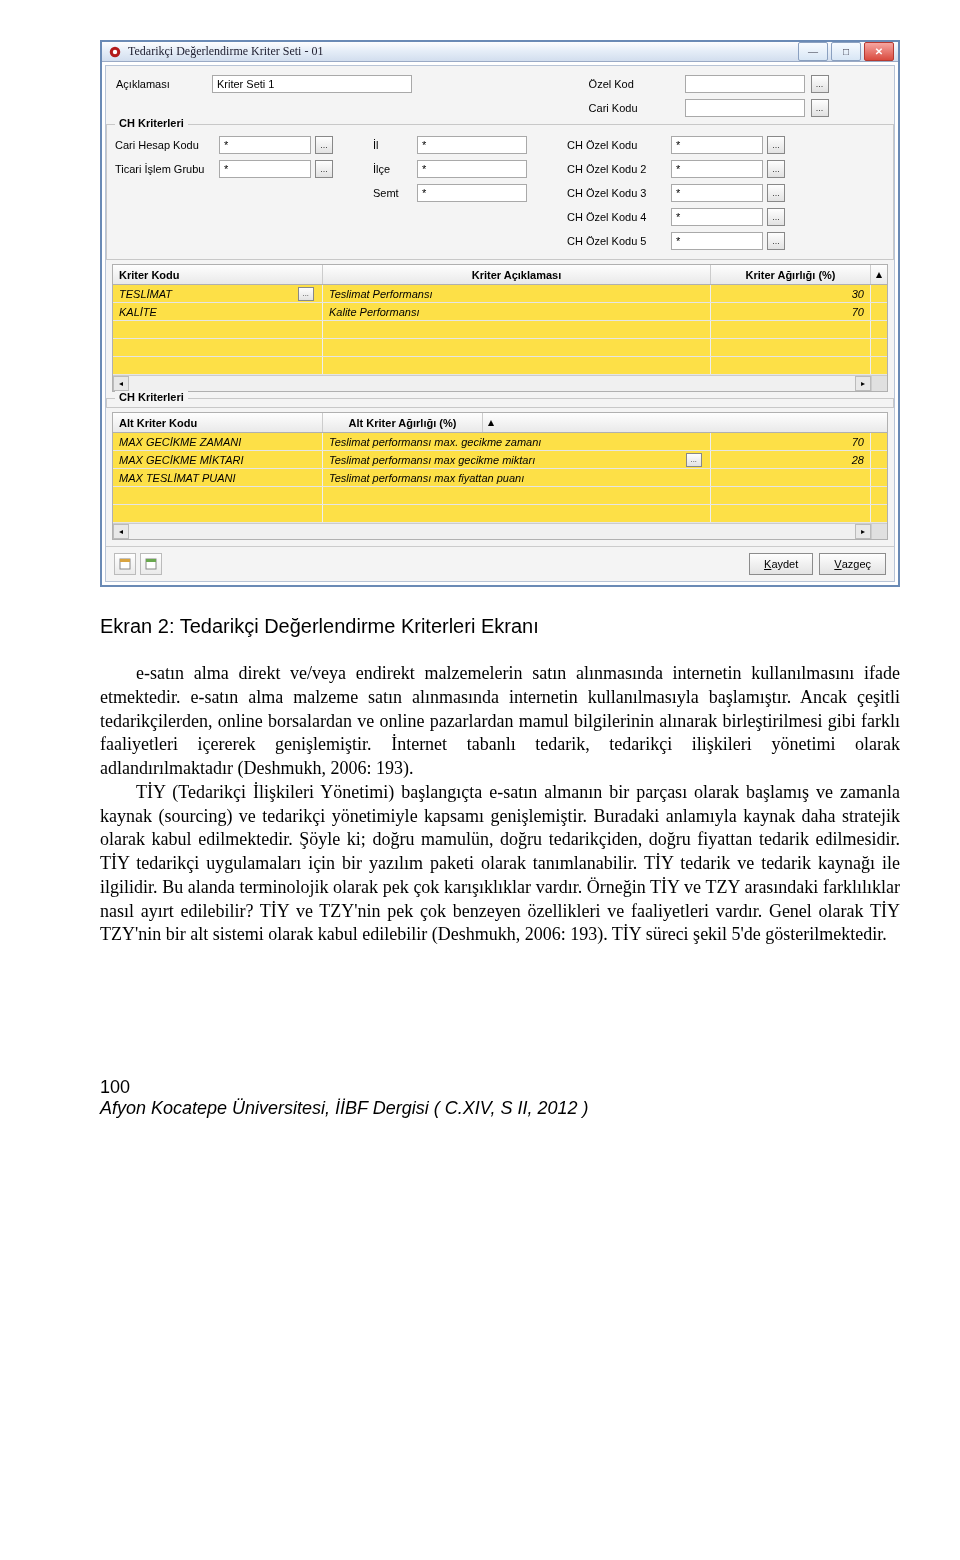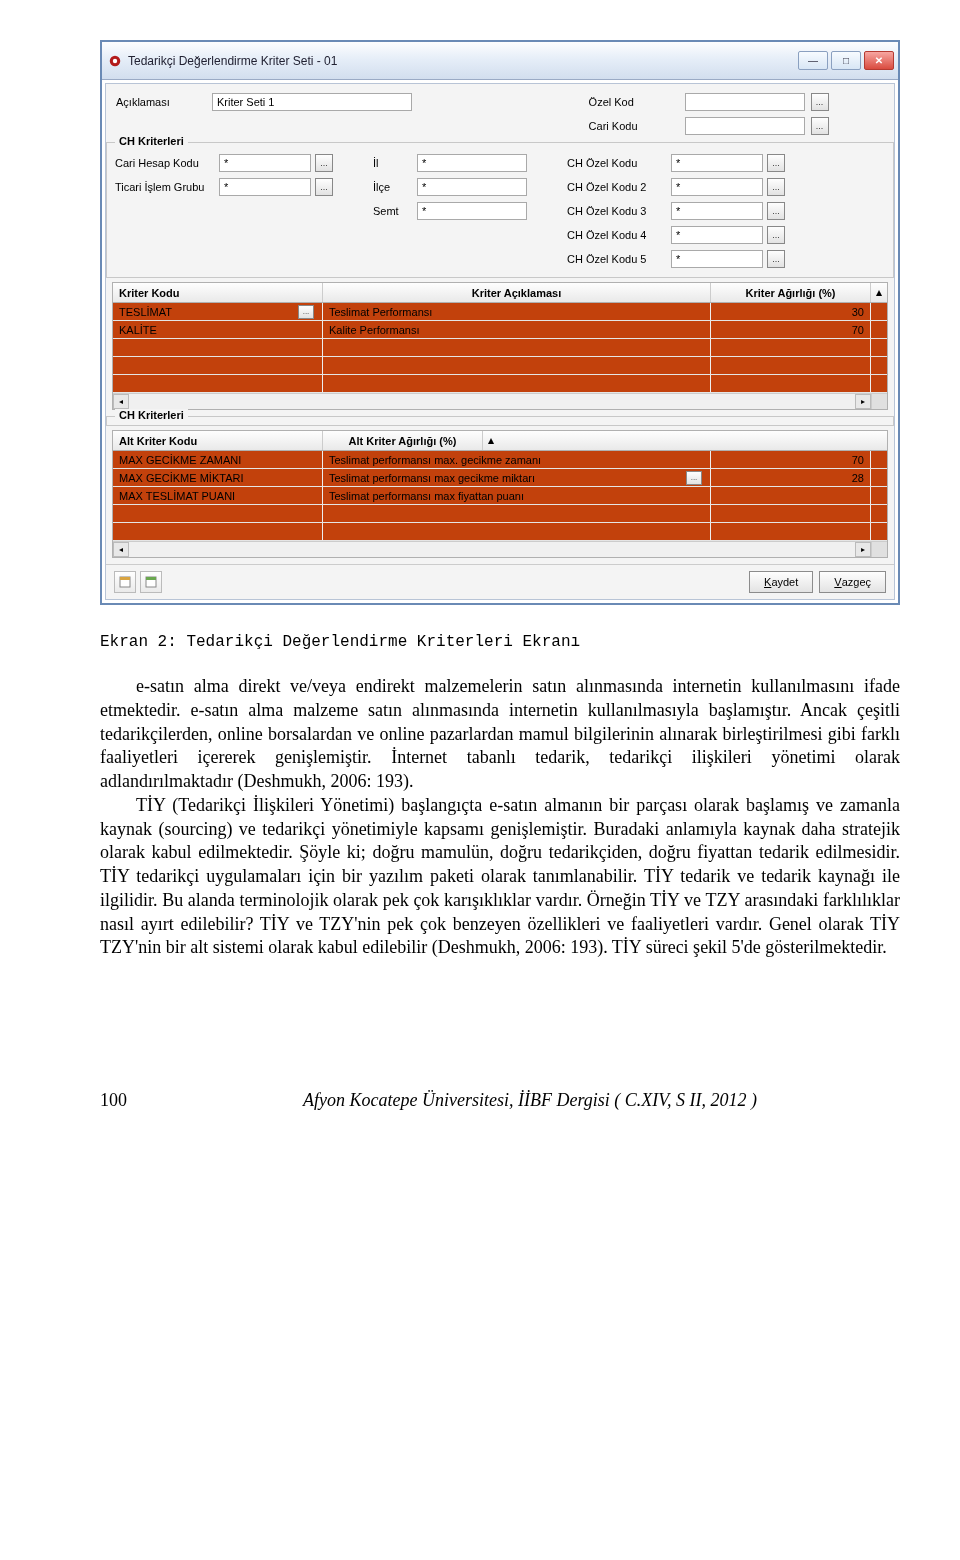--- a/index.html
+++ b/index.html
@@ -13,23 +13,23 @@
   .figure { margin-bottom: 28px; }
   .window {
     border: 2px solid #6a8ab5;
     background: #fff;
     width: 100%;
   }
   .titlebar {
     background: linear-gradient(to bottom, #fdfdfe 0%, #e6eef8 45%, #d2deee 100%);
     display: flex;
     align-items: center;
-    height: 38px;
+    height: 20px;
     border-bottom: 1px solid #9aaac5;
-    font-family: Liberation Sans, sans-serif;
+    font-family: Liberation Serif, serif;
     font-size: 12px;
   }
   .titlebar .app-icon {
     width: 14px; height: 14px;
     margin: 0 6px;
     display: flex; align-items: center; justify-content: center;
   }
   .titlebar .app-icon svg { width: 14px; height: 14px; }
   .titlebar .title-text { flex: 1; color: #223; }
   .win-btns { display: flex; gap: 3px; padding-right: 4px; }
@@ -88,40 +88,40 @@
     font-weight: bold;
   }
   .crit-row { display: flex; gap: 40px; }
   .crit-col { display: flex; flex-direction: column; gap: 4px; }
   .crit-field { display: flex; align-items: center; gap: 4px; height: 20px; }
   .crit-field .lbl2 { width: 100px; }
   .crit-field .input { width: 110px; }
   .crit-field.withbtn .input { width: 92px; }
   .grid {
     border: 1px solid #b0b0b0;
-    background: #c2410c;
+    background: #fde047;
     margin: 2px 6px 6px 6px;
     font-family: Tahoma, Arial, sans-serif;
     font-size: 11px;
   }
   .grid-head {
     display: flex;
     background: linear-gradient(to bottom,#fefefe,#e9e9e9);
     border-bottom: 1px solid #b0b0b0;
     font-weight: bold;
     height: 20px; align-items: center;
   }
   .grid-head > div { border-right: 1px solid #ccc; padding: 0 6px; height: 100%; display: flex; align-items: center; }
   .grid-head > div:last-child { border-right: none; }
   .col-a { width: 210px; }
   .col-b { flex: 1; justify-content: center; }
   .col-c { width: 160px; justify-content: center; }
   .col-sc { width: 16px; justify-content: center; }
   .grid-body .grow { display: flex; height: 18px; border-bottom: 1px solid #e5e5e5; align-items: center; }
-  .grid-body .grow > div { padding: 0 6px; border-right: 1px solid #eee; height: 100%; display: flex; align-items: center; }
+  .grid-body .grow > div { padding: 0 6px; border-right: 1px solid #eee; height: 100%; display: flex; align-items: center; font-style: italic; }
   .grid-body .grow > div:last-child { border-right: none; }
   .grid-body .grow .col-c { justify-content: flex-end; }
   .grid-body .grow.empty > div { color: transparent; }
   .dots-inline { margin-left: auto; margin-right: 2px; }
   .dots-inline .btn-dots { height: 14px; width: 16px; font-size: 8px; }
   .grid-scroll {
     display: flex; height: 16px; border-top: 1px solid #ccc;
     background: #f0f0f0;
   }
   .grid-scroll .arrow { width: 16px; border: 1px solid #bbb; background: #e8e8e8; display: flex; align-items: center; justify-content: center; font-size: 8px; }
@@ -139,37 +139,38 @@
     display: flex; align-items: center; justify-content: center;
   }
   .bottom-bar .spacer { flex: 1; }
   .btn {
     border: 1px solid #8c8c8c; background: linear-gradient(to bottom,#fefefe,#e3e3e3);
     height: 22px; padding: 0 14px; margin-left: 6px;
     display: flex; align-items: center;
   }
   .btn .ul { text-decoration: underline; }
   .caption {
-    font-family: Liberation Mono, monospace;
-    font-size: 16px;
+    font-family: Liberation Sans, sans-serif;
+    font-size: 20px;
     margin: 14px 0 24px 0;
   }
   .bodytext {
     font-family: "Times New Roman", serif;
     font-size: 18px;
     text-align: justify;
     line-height: 1.32;
   }
   .bodytext p { margin-bottom: 0; text-indent: 36px; }
   .footer {
     display: flex;
     margin-top: 130px;
-    font-family: Liberation Serif, serif;
+    font-family: Liberation Sans, sans-serif;
     font-size: 18px;
     align-items: baseline;
+    flex-direction: column;
   }
   .footer .pagenum { width: 60px; }
   .footer .journal { flex: 1; text-align: center; font-style: italic; }
 </style>
 </head>
 <body>
 
 <div class="figure">
   <div class="window">
     <div class="titlebar">

